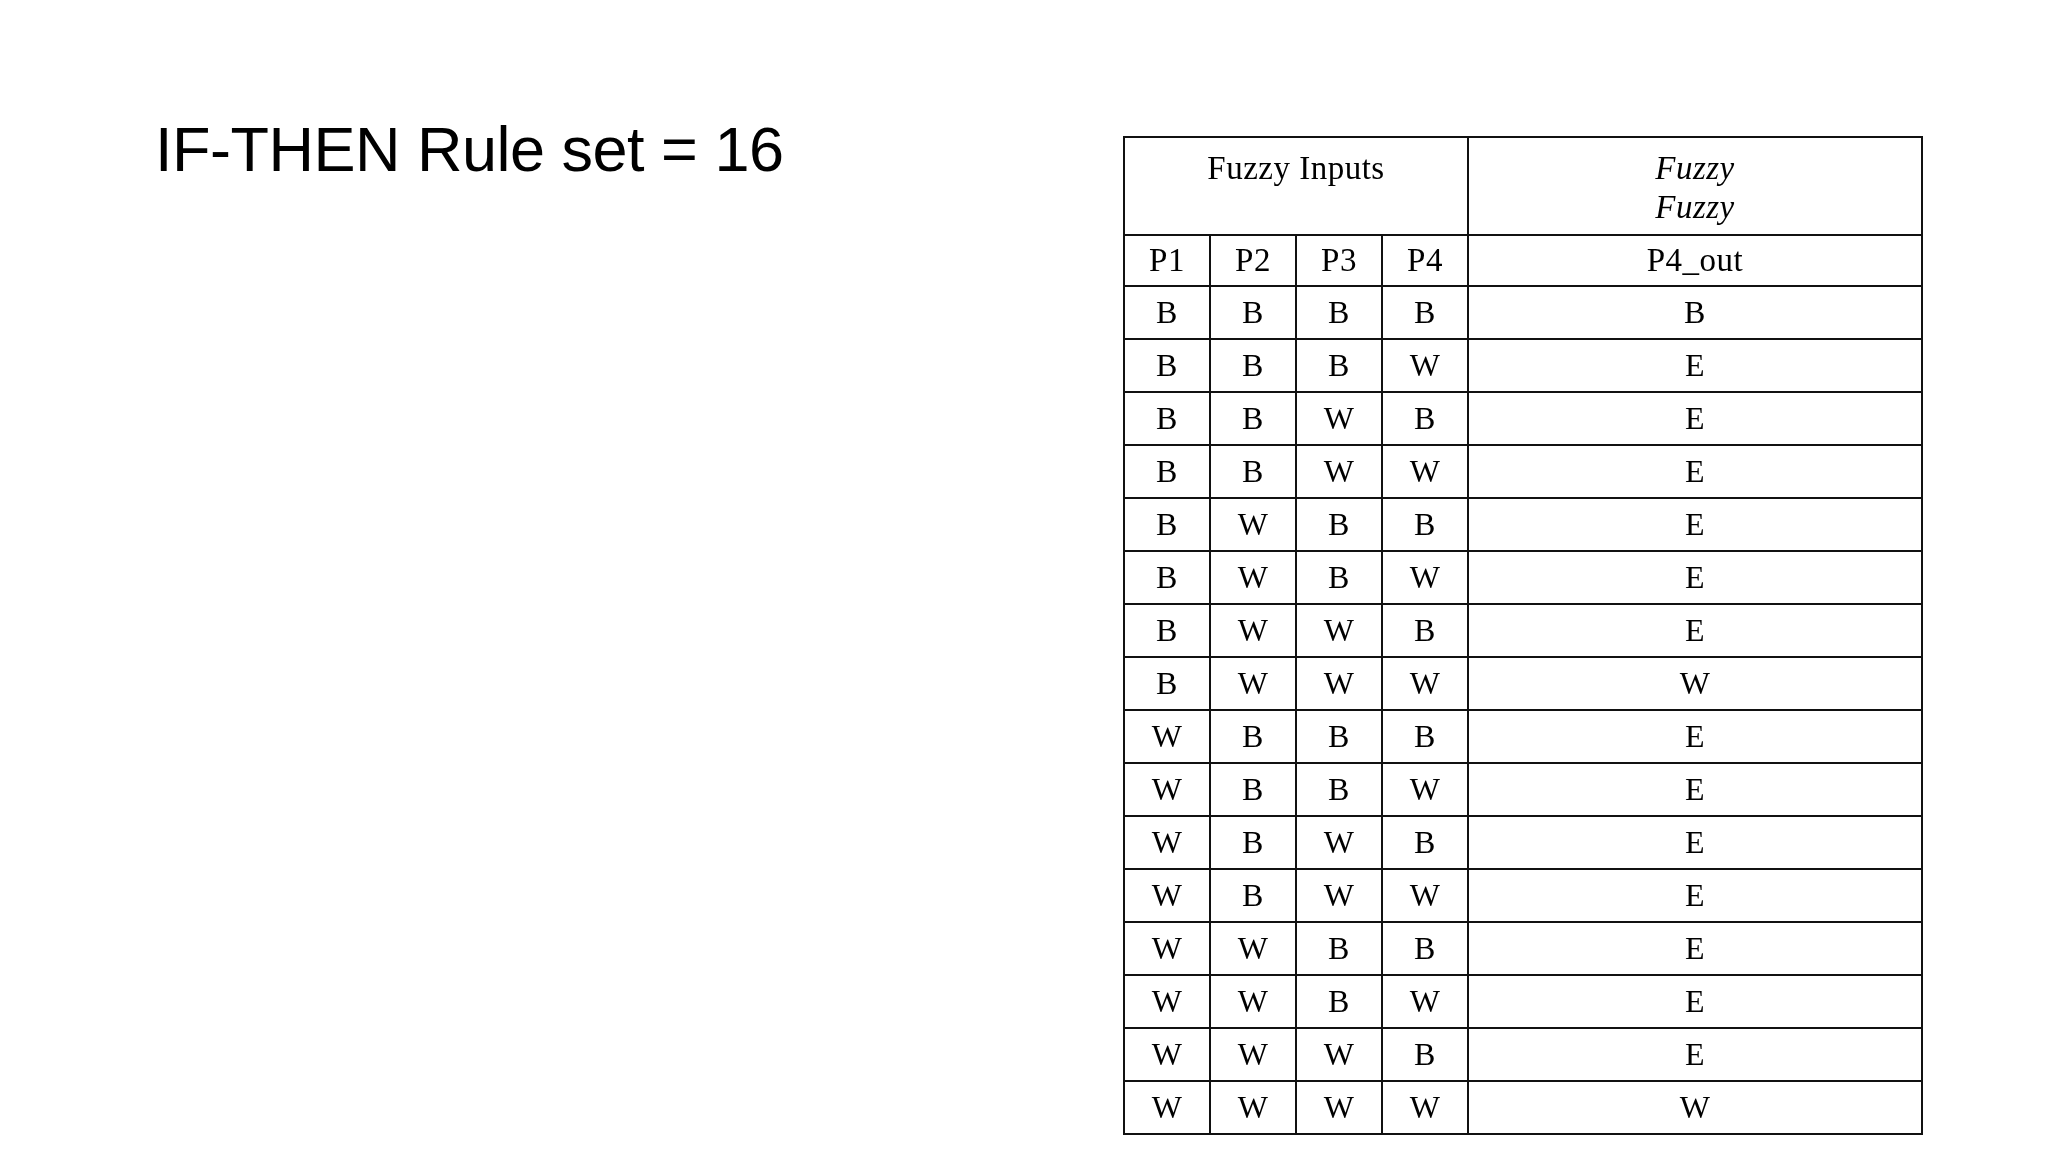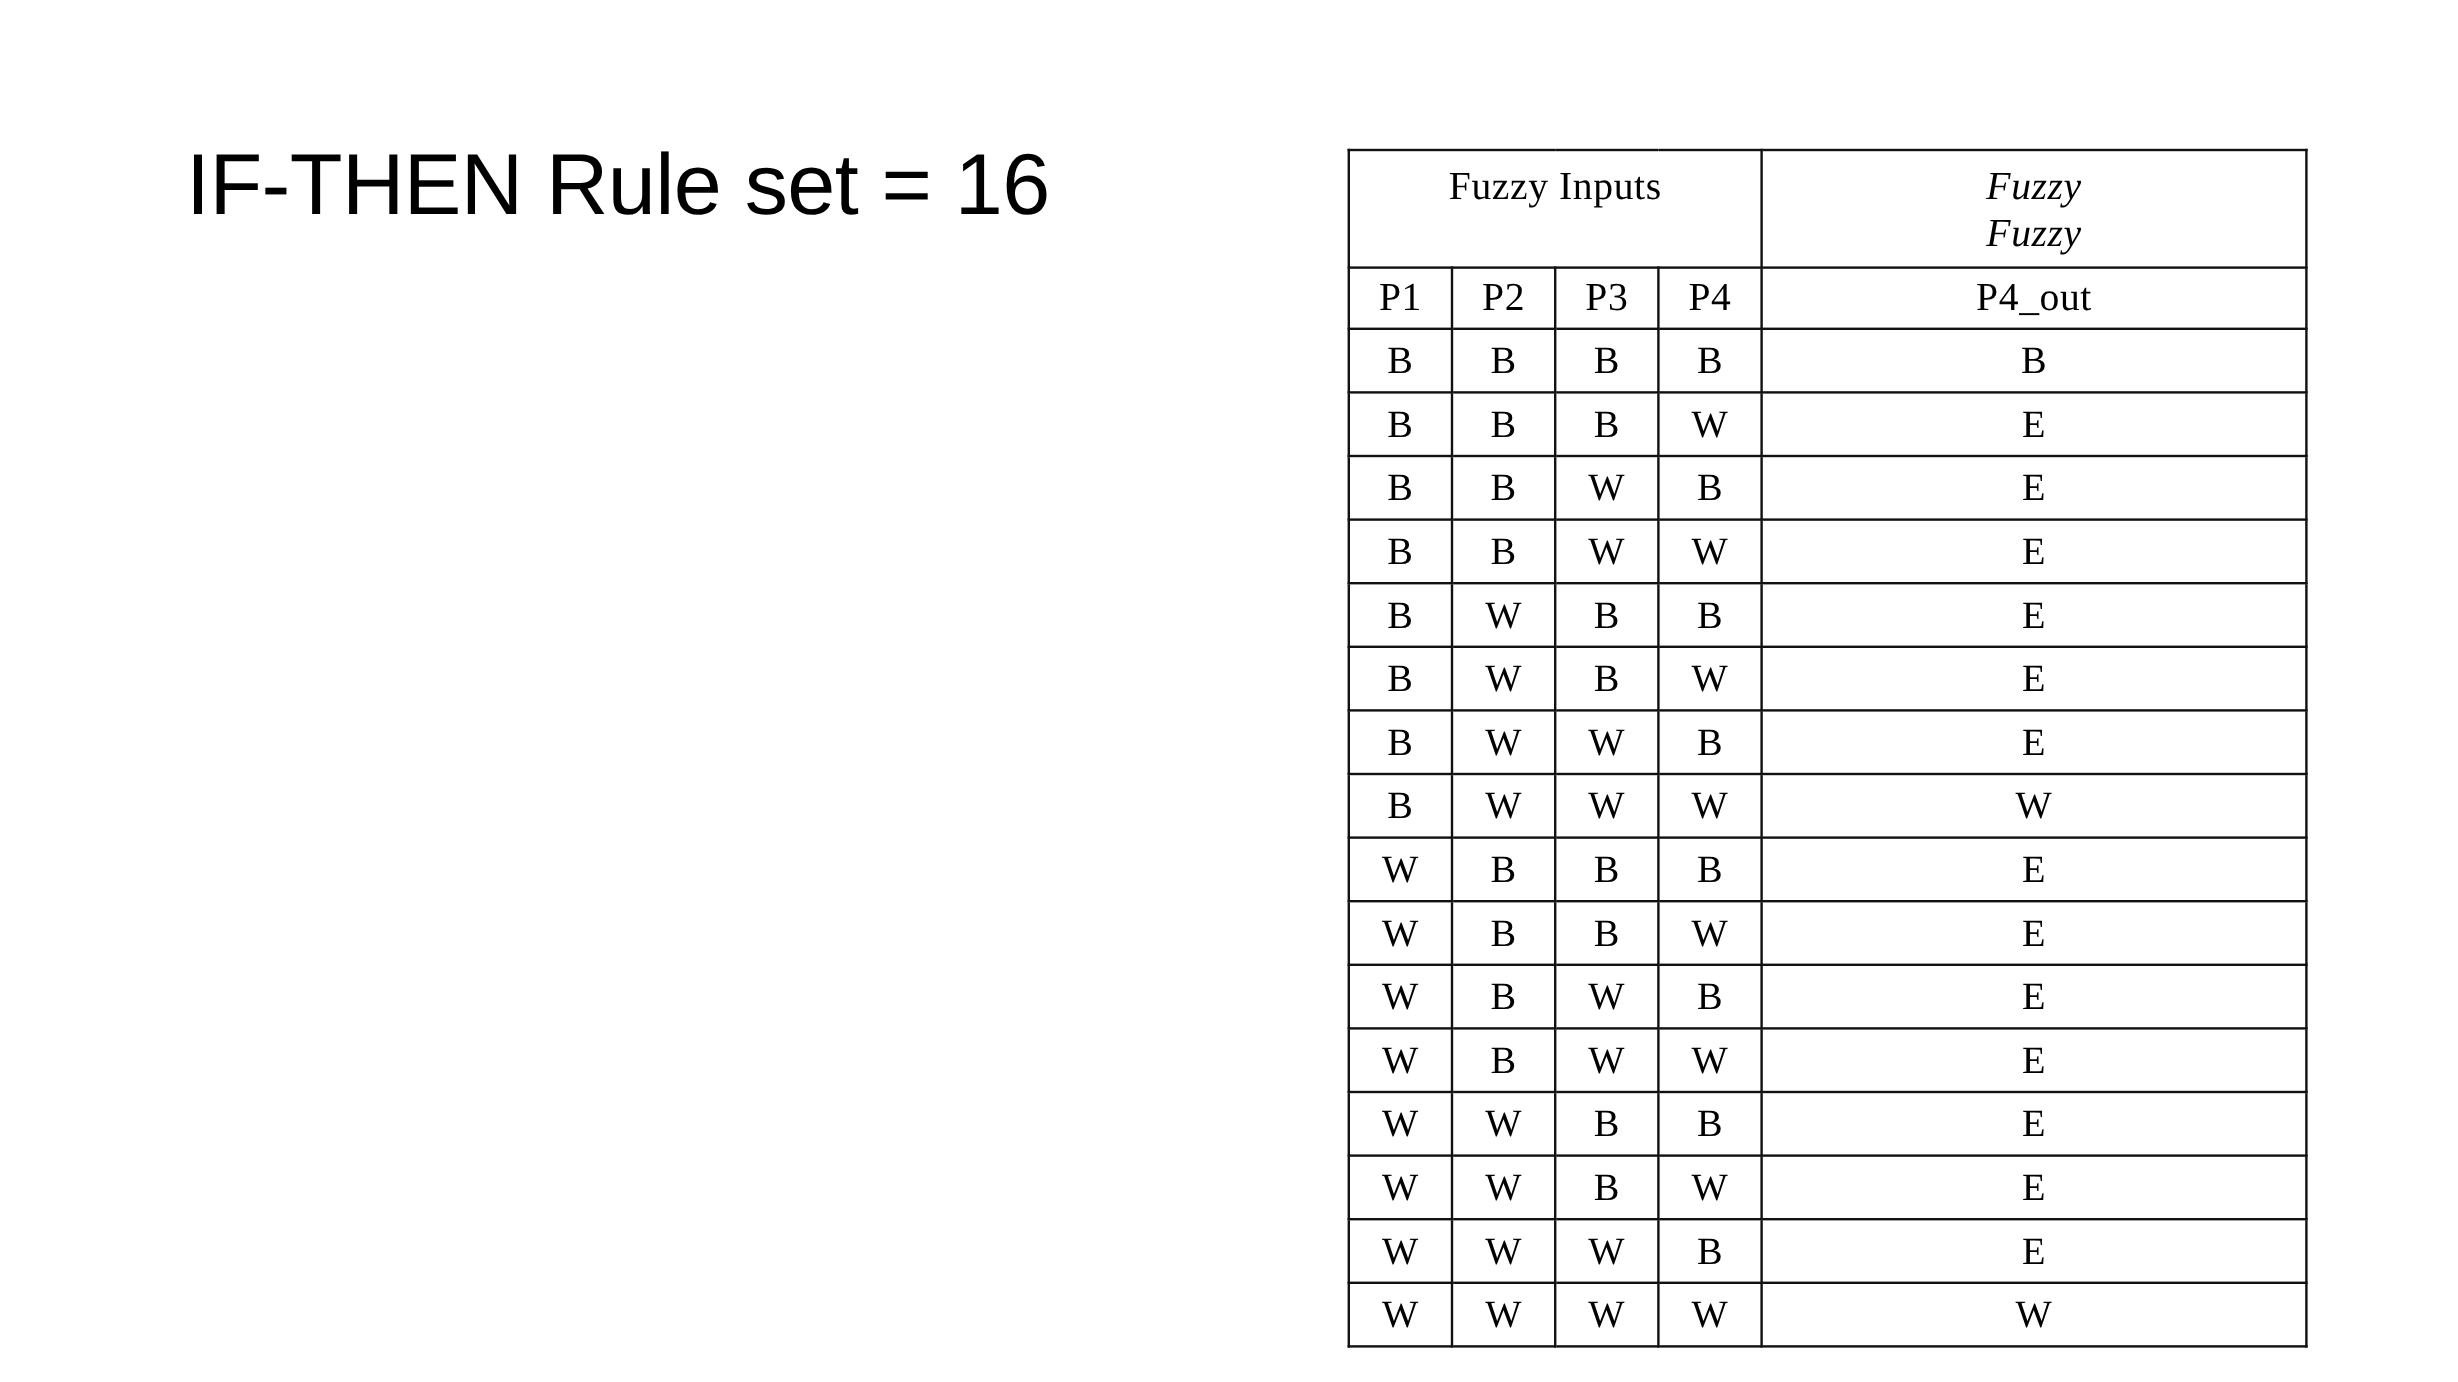--- a/index.html
+++ b/index.html
@@ -16,34 +16,34 @@
     font-family: "Liberation Sans", sans-serif;
     -webkit-font-smoothing: antialiased;
   }
 
   
   #slide-title {
     position: absolute;
     left: 155px;
     top: 118px;
     font-family: "Liberation Sans", sans-serif;
-    font-size: 72px;
+    font-size: 63px;
     line-height: 1.0;
     font-weight: 400;
     color: #000000;
     white-space: nowrap;
     letter-spacing: -0.5px;
     text-align: right;
   }
 
   
   #rule-table-wrap {
     position: absolute;
     left: 1123px;
-    top: 124px;
+    top: 136px;
     width: 800px;
   }
 
   table.rule-table {
     border-collapse: collapse;
     width: 800px;
     table-layout: fixed;
     font-family: "Liberation Serif", serif;
     color: #000000;
     background: #ffffff;

